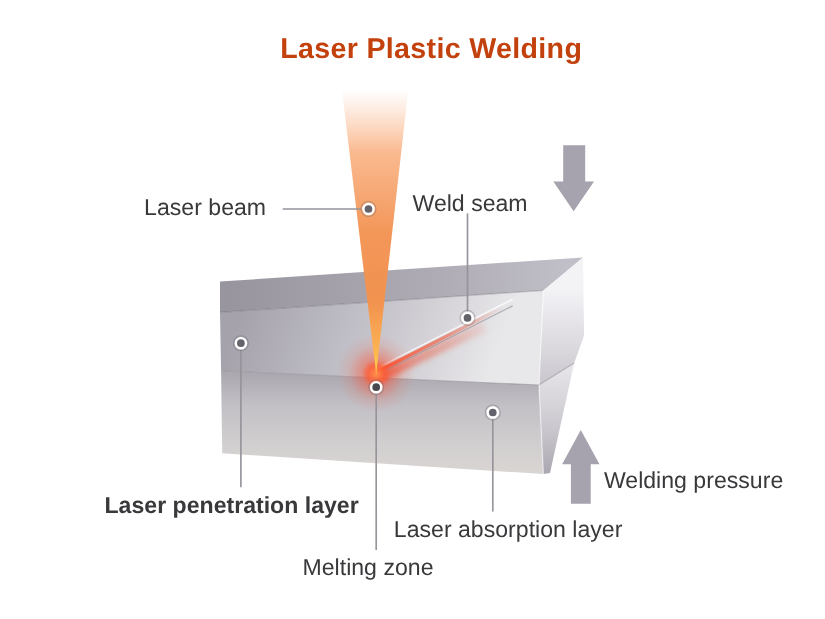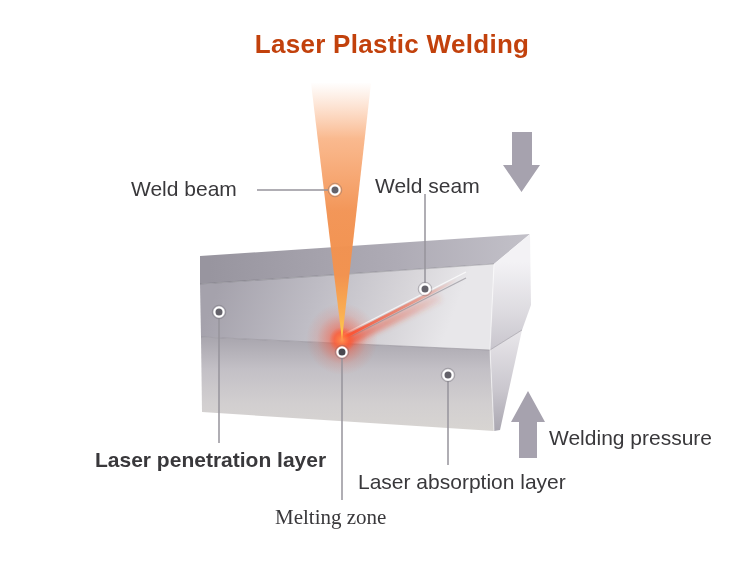--- a/index.html
+++ b/index.html
@@ -20,21 +20,21 @@
   .lbl{
     position:absolute;
     font-size:21px;font-weight:400;color:#39383b;
     white-space:nowrap;
   }
   #lbl-laser-beam{left:131px;top:177px;}
   #lbl-weld-seam{left:375px;top:174px;}
   #lbl-fixture-pressure{left:549px;top:426px;}
   #lbl-penetration{left:95px;top:448px;font-weight:bold;}
   #lbl-absorption{left:358px;top:470px;}
-  #lbl-melting{left:275px;top:505px;font-family:Liberation Serif, serif;}
+  #lbl-melting{left:275px;top:505px;}
   svg{position:absolute;left:0;top:0;}
 </style>
 </head>
 <body>
 
 <div class="canvas">
 
   <svg width="750" height="563" viewBox="0 0 750 563">
     <defs>
       <linearGradient id="gTop" gradientUnits="userSpaceOnUse" x1="210" y1="246" x2="520" y2="250">
@@ -156,19 +156,19 @@
           <circle cx="448" cy="375" r="6.8" fill="none" stroke="#6e6c73" stroke-opacity="0.4"></circle>
           <circle cx="448" cy="375" r="4.6" fill="#64626a" stroke="#ffffff" stroke-width="2.2"></circle>
         </g>
     </g>
 
     <path fill="#a6a2ae" d="M512 132 L532 132 L532 165 L540 165 L521.5 192 L503 165 L512 165 Z"></path>
     <path fill="#a6a2ae" d="M528 391 L545 422 L537 422 L537 458 L519 458 L519 422 L511 422 Z"></path>
   </svg>
 
   <div class="title">Laser Plastic Welding</div>
-  <div class="lbl" id="lbl-laser-beam">Weld beam</div>
+  <div class="lbl" id="lbl-laser-beam">Laser beam</div>
   <div class="lbl" id="lbl-weld-seam">Weld seam</div>
   <div class="lbl" id="lbl-fixture-pressure">Welding pressure</div>
   <div class="lbl" id="lbl-penetration">Laser penetration layer</div>
   <div class="lbl" id="lbl-absorption">Laser absorption layer</div>
   <div class="lbl" id="lbl-melting">Melting zone</div>
 </div>
 
 </body></html>

